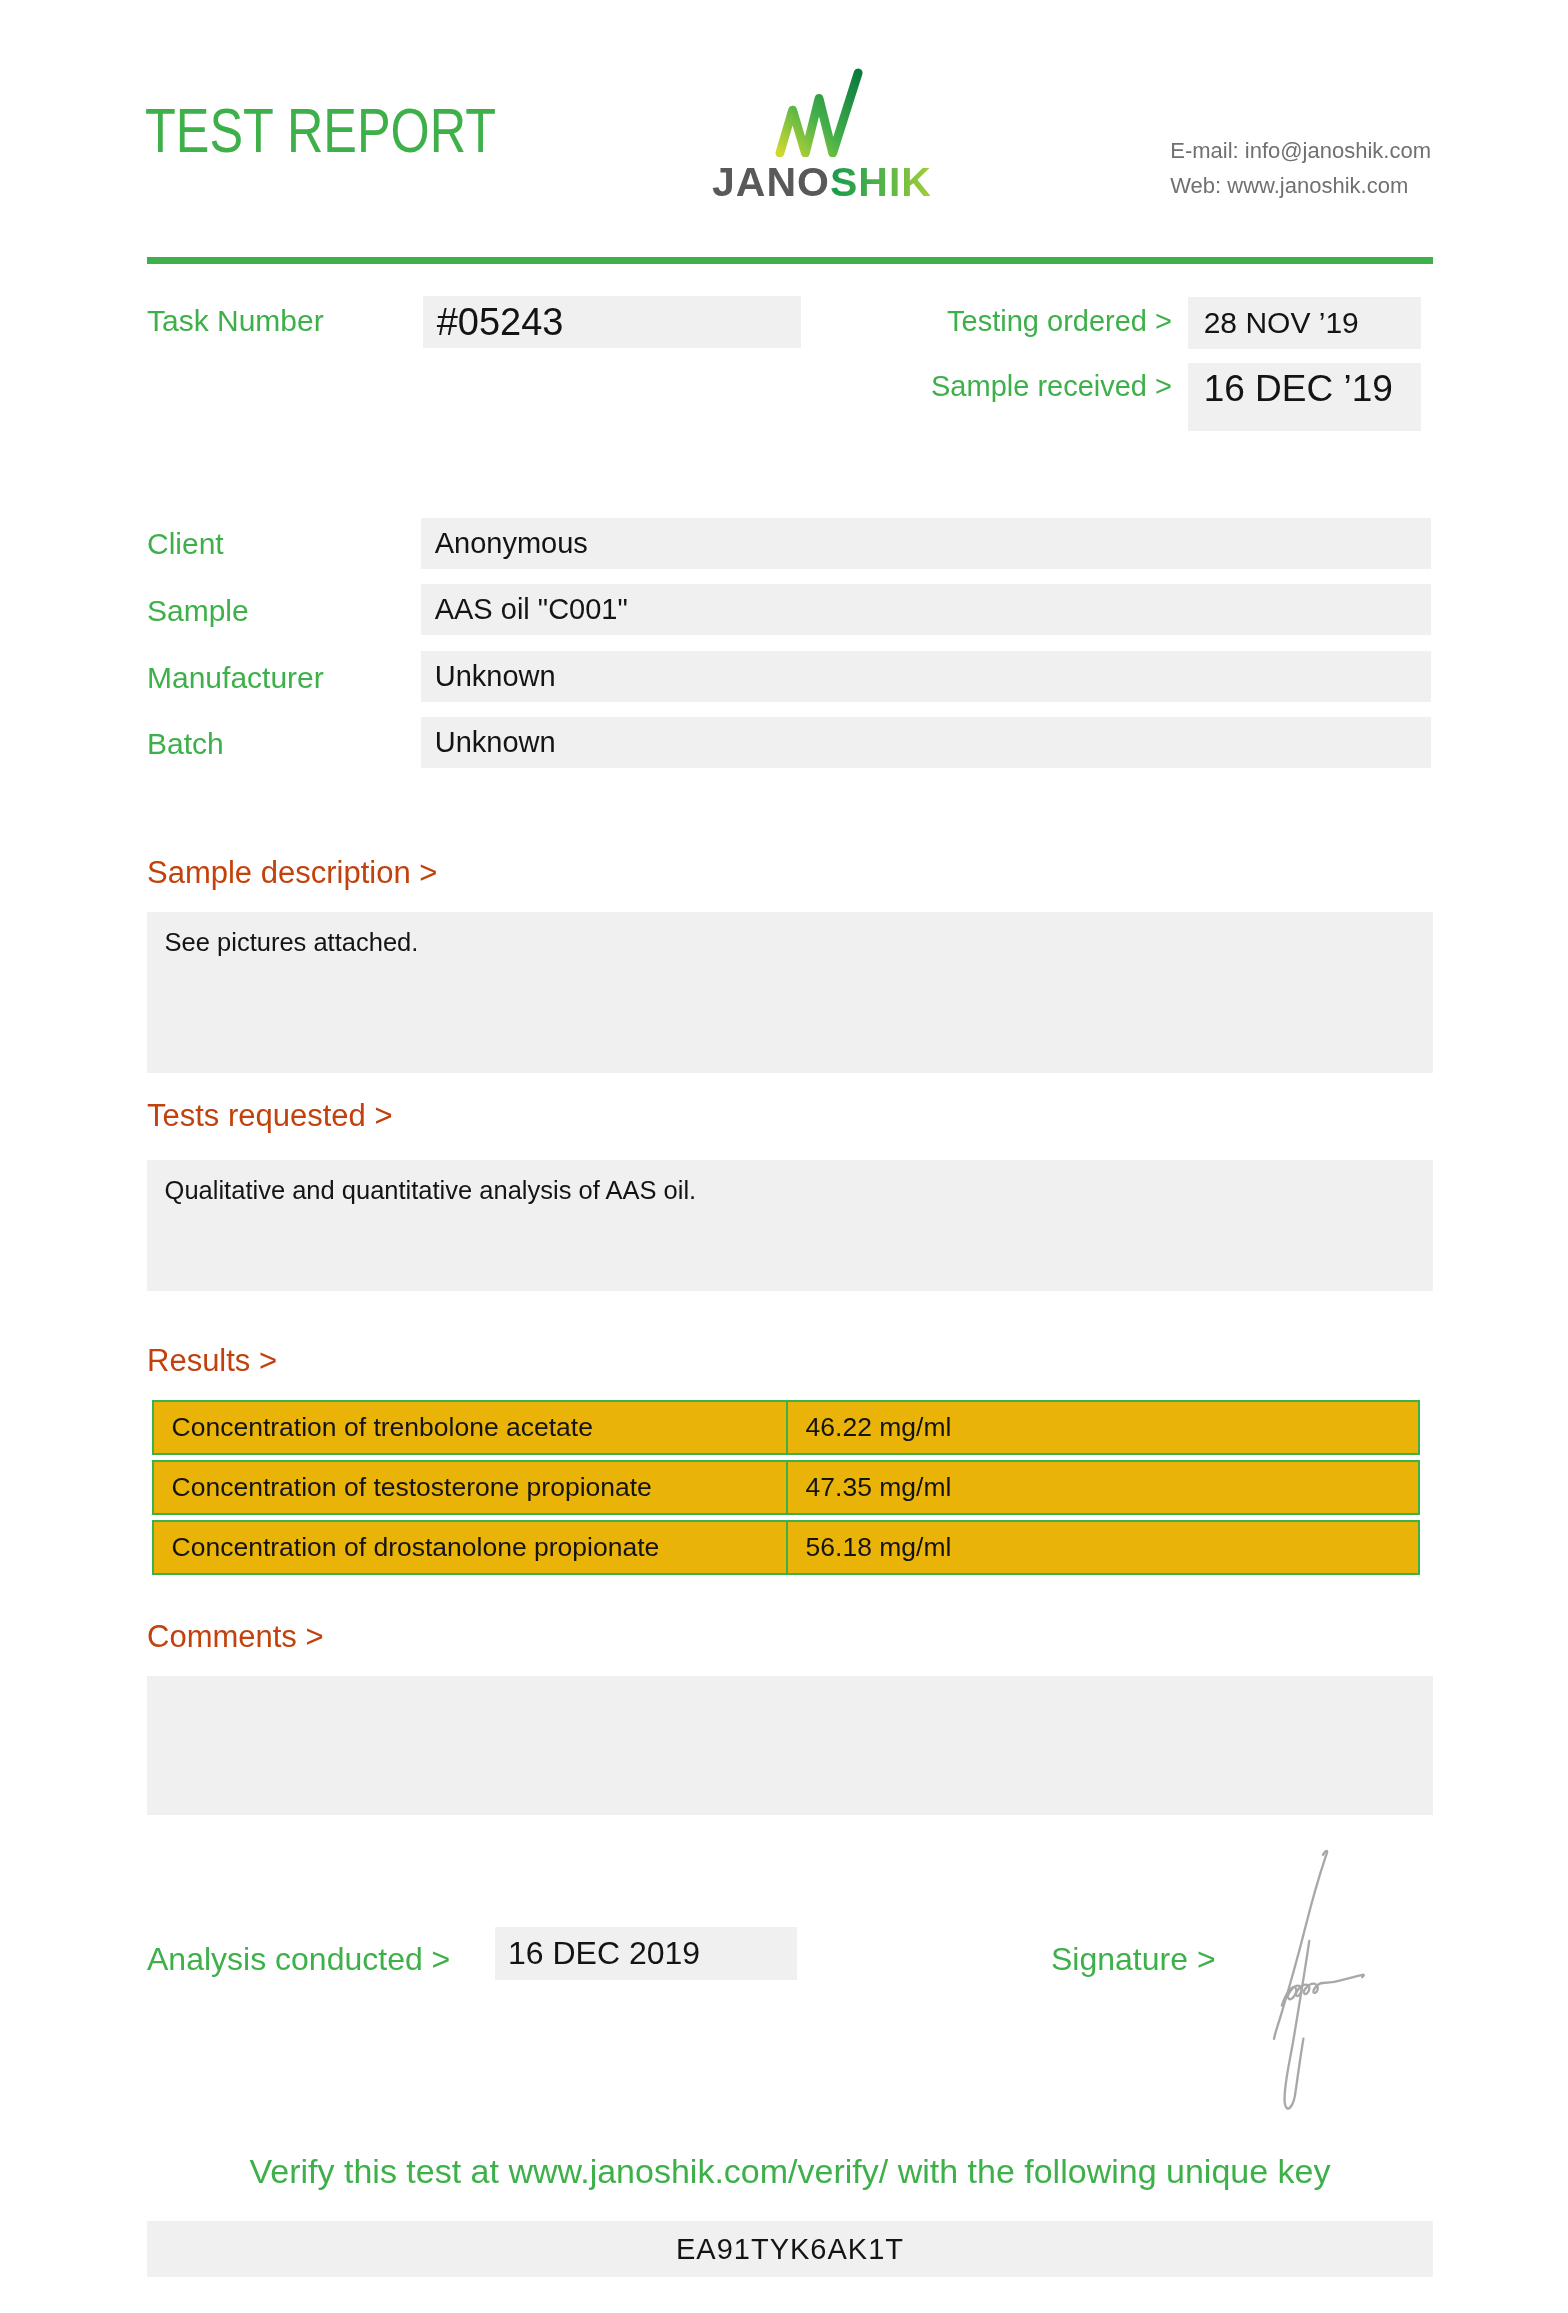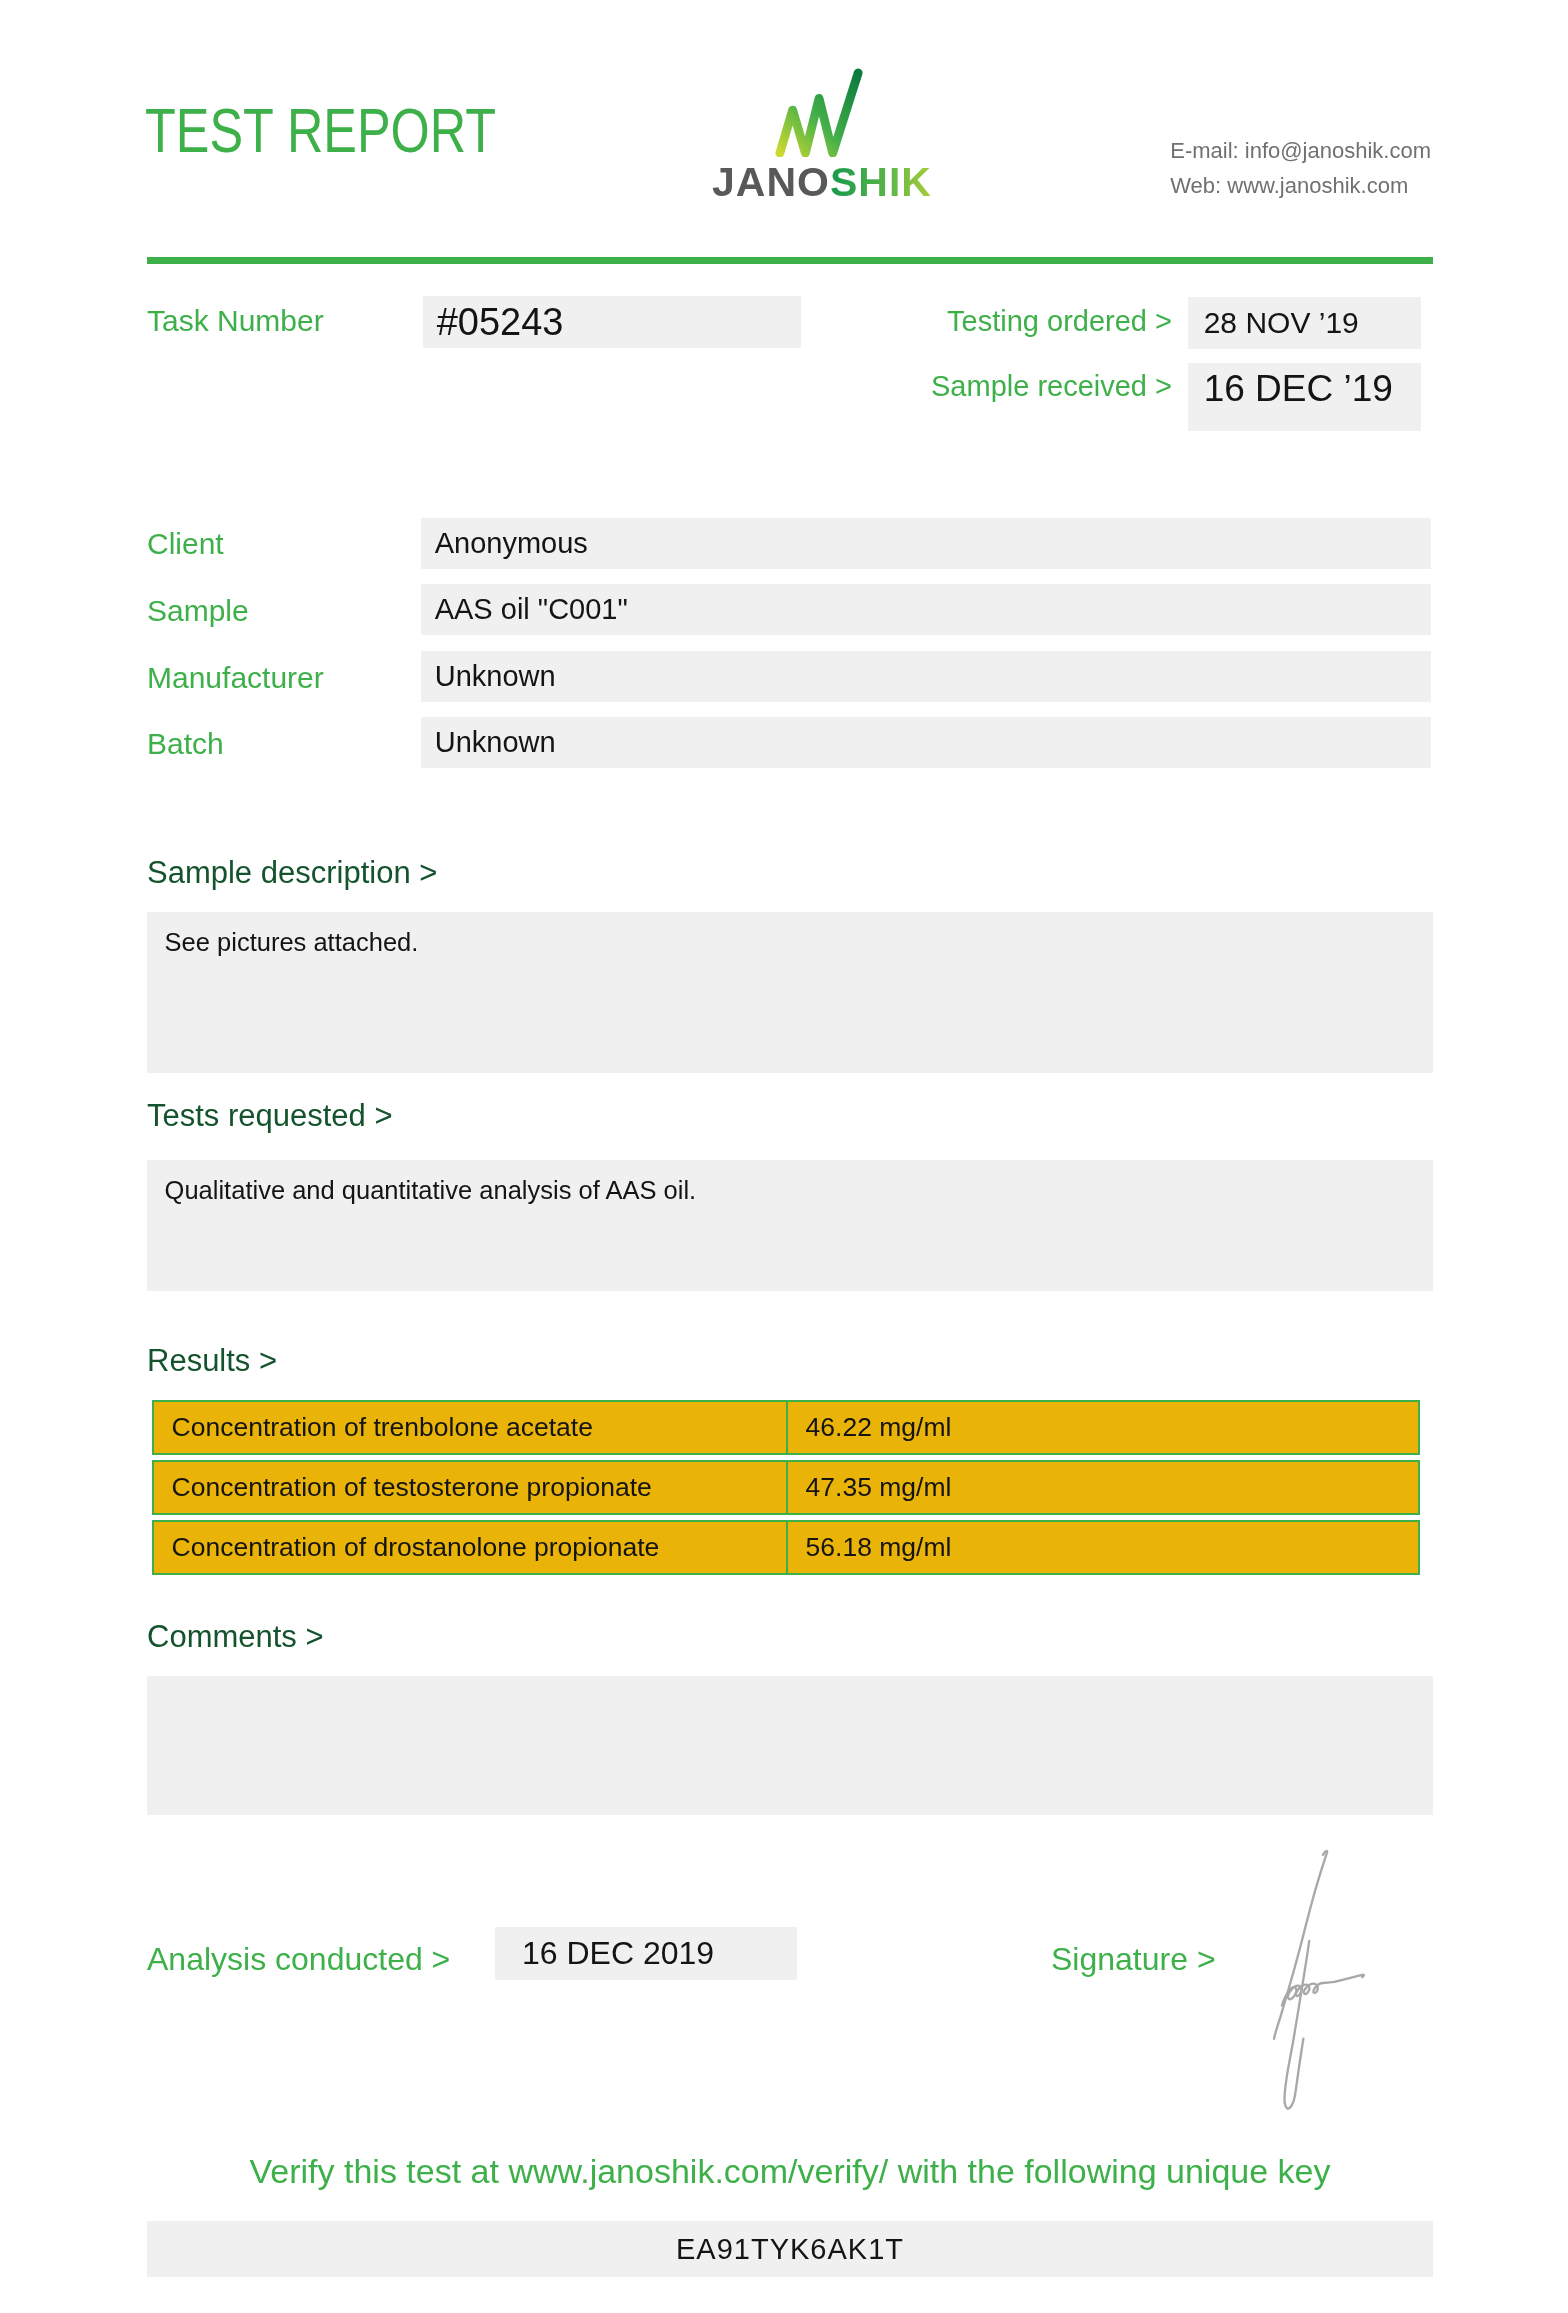--- a/index.html
+++ b/index.html
@@ -52,34 +52,34 @@
   .received-label { position:absolute; left:863px; top:370px; width:309px; text-align:right; font-size:29px; }
   .received-box   { position:absolute; left:1188px; top:363px; width:233px; height:68px;
                     font-size:37px; line-height:52px; padding-left:15.7px; }
 
   
   .field-label { position:absolute; left:147px; font-size:30px; }
   .field-box   { position:absolute; left:421px; width:1010px; height:51px;
                  font-size:29px; line-height:51px; padding-left:13.7px; }
 
   
-  .sec-heading { position:absolute; left:147px; font-size:31px; color:#14532d; }
+  .sec-heading { position:absolute; left:147px; font-size:31px; color:#c2410c; }
   .sec-box { position:absolute; left:147px; width:1286px; padding:13.7px 17.6px; font-size:25.5px; line-height:33px; }
 
   
   .results-table { position:absolute; left:152px; top:1400px; width:1268px; }
   .t-row { display:flex; border:2.9px solid #3eb04a; margin-bottom:4.9px; background:#eab308; }
   .t-cell { height:51px; line-height:51px; font-size:26.5px; padding-left:17.6px; white-space:nowrap; overflow:hidden; }
   .t-name  { width:634px; border-right:2.9px solid #3eb04a; }
   .t-value { flex:1; }
 
   
   .analysis-label { position:absolute; left:147px; top:1941px; font-size:32px; }
   .analysis-box   { position:absolute; left:495px; top:1927px; width:302px; height:53px;
-                    font-size:32px; line-height:53px; padding-left:27px; }
+                    font-size:32px; line-height:53px; padding-left:13px; }
   .signature-label{ position:absolute; left:1051px; top:1941px; font-size:32px; }
   .signature-svg  { position:absolute; left:1266px; top:1847px; }
 
   .verify-line {
     position:absolute; left:147px; top:2152px; width:1286px;
     text-align:center; font-size:34px; color:#3eb04a; white-space:nowrap;
   }
   .key-box {
     position:absolute; left:147px; top:2221px; width:1286px; height:56px;
     text-align:center; font-size:29px; line-height:56px; letter-spacing:1px;

